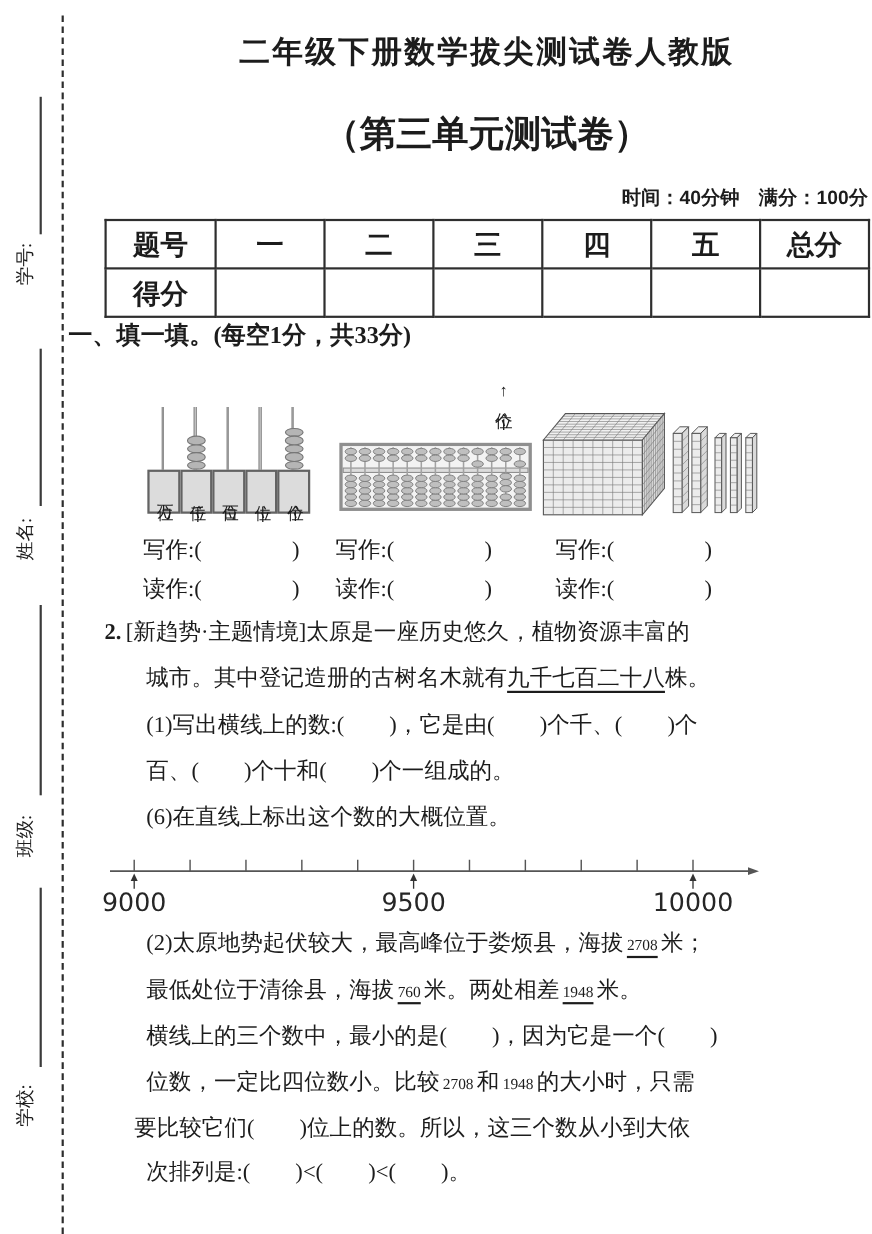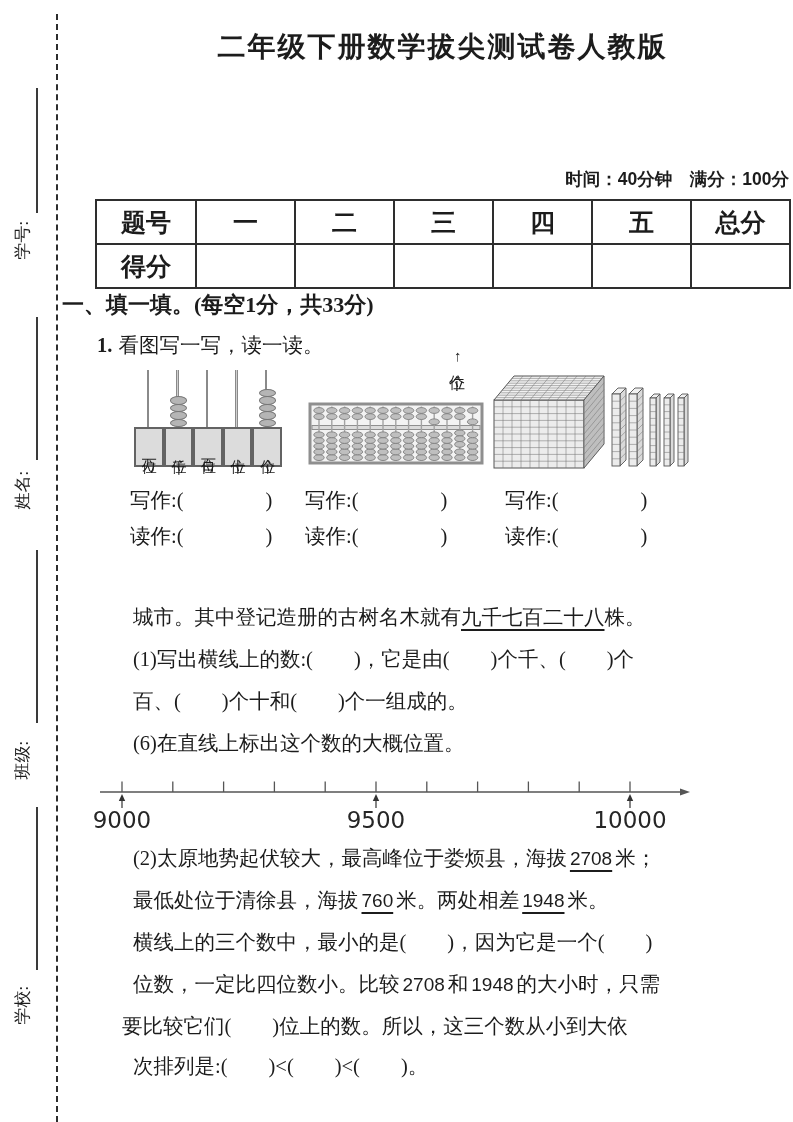--- a/index.html
+++ b/index.html
@@ -1,21 +1,21 @@
 <!DOCTYPE html>
 <html><head>
 <meta charset="utf-8">
 <style>
   html,body{margin:0;padding:0;background:#888;}
   .page{position:relative;width:793px;height:1122px;margin:0 auto;background:#ffffff;
         color:#1c1c1c;font-family:"Liberation Serif",serif;overflow:hidden;}
   .t{position:absolute;white-space:pre;font-size:20.5px;line-height:28px;}
   .bold{font-weight:700;}
   .u{text-decoration:underline;text-underline-offset:5px;text-decoration-thickness:1.5px;}
-  .num{font-family:Liberation Sans, sans-serif;font-size:19px;margin:16px 3px;}
+  .num{font-family:Liberation Serif, serif;font-size:14px;margin:16px 3px;}
   
   .dash{position:absolute;left:56px;top:14px;bottom:0;width:0;border-left:2px dashed #2d2d2d;}
   .mline{position:absolute;left:36px;width:0;border-left:2px solid #3a3a3a;}
   .mlabel{position:absolute;left:-14px;width:74px;height:20px;line-height:20px;text-align:center;
           transform:rotate(-90deg);font-size:17px;white-space:nowrap;}
   
   .title{position:absolute;left:95px;top:28px;width:695px;text-align:center;font-size:28px;
          font-weight:800;letter-spacing:2px;font-family:"Liberation Sans",sans-serif;}
   .subtitle{position:absolute;left:95px;top:100px;width:695px;text-align:center;font-size:33px;
             font-weight:800;font-family:"Liberation Sans",sans-serif;}
@@ -52,20 +52,21 @@
   <div class="mline" style="top:88px;height:125px"></div>
   <div class="mlabel" style="top:230px">学号:</div>
   <div class="mline" style="top:317px;height:143px"></div>
   <div class="mlabel" style="top:480px">姓名:</div>
   <div class="mline" style="top:550px;height:173px"></div>
   <div class="mlabel" style="top:750px">班级:</div>
   <div class="mline" style="top:807px;height:163px"></div>
   <div class="mlabel" style="top:995px">学校:</div>
 
   <div class="title">二年级下册数学拔尖测试卷人教版</div>
+  <div class="subtitle">（第三单元测试卷）</div>
   <div class="info">时间：40分钟　满分：100分</div>
 
   <table class="score">
     <colgroup>
         <col style="width:100px">
         <col style="width:99px">
         <col style="width:99px">
         <col style="width:99px">
         <col style="width:99px">
         <col style="width:99px">
@@ -87,21 +88,20 @@
       <td></td>
       <td></td>
       <td></td>
       <td></td>
       <td></td>
     </tr>
   </tbody>
     </table>
 
   <div class="t bold" style="left:62px;top:291px;font-size:22px">一、填一填。(每空1分，共33分)</div>
-  <div class="t" style="left:97px;top:331px"><span class="bold">1.</span><span style="margin-left:6px">看图写一写，读一读。</span></div>
 
   <div class="rack">
     <div class="rk-col">
         <div class="rk-rod"></div>
         <div class="rk-beads"></div>
         <div class="rk-box">
           <span class="rk-lab">万位</span>
         </div>
       </div>
     <div class="rk-col">
@@ -394,20 +394,21 @@
       <line x1="186" y1="87.19999999999999" x2="192" y2="87.19999999999999" stroke="#777" stroke-width="0.55"></line>
     </svg>
 
   <div class="t" style="left:130px;top:486px">写作:(　　　　)</div>
   <div class="t" style="left:305px;top:486px">写作:(　　　　)</div>
   <div class="t" style="left:505px;top:486px">写作:(　　　　)</div>
   <div class="t" style="left:130px;top:522px">读作:(　　　　)</div>
   <div class="t" style="left:305px;top:522px">读作:(　　　　)</div>
   <div class="t" style="left:505px;top:522px">读作:(　　　　)</div>
 
+  <div class="t" style="left:95px;top:561px"><span class="bold">2.</span><span style="margin-left:4px">[新趋势·主题情境]太原是一座历史悠久，植物资源丰富的</span></div>
   <div class="t" style="left:133px;top:603px"><span>城市。其中登记造册的古树名木就有</span><span class="u">九千七百二十八</span><span>株。</span></div>
   <div class="t" style="left:133px;top:645px">(1)写出横线上的数:(　　)，它是由(　　)个千、(　　)个</div>
   <div class="t" style="left:133px;top:687px">百、(　　)个十和(　　)个一组成的。</div>
   <div class="t" style="left:133px;top:729px">(6)在直线上标出这个数的大概位置。</div>
 
   <svg id="nl-svg" class="absvg" style="left:92px;top:768px" width="620" height="66" viewBox="0 0 620 66">
     <g id="nl-axis">
         <line x1="8" y1="24" x2="588" y2="24" stroke="#555" stroke-width="1.6"></line>
         <polygon points="598,24 588,20.5 588,27.5" fill="#555"></polygon>
         <line x1="30" y1="13.5" x2="30" y2="24" stroke="#555" stroke-width="1.3"></line>

